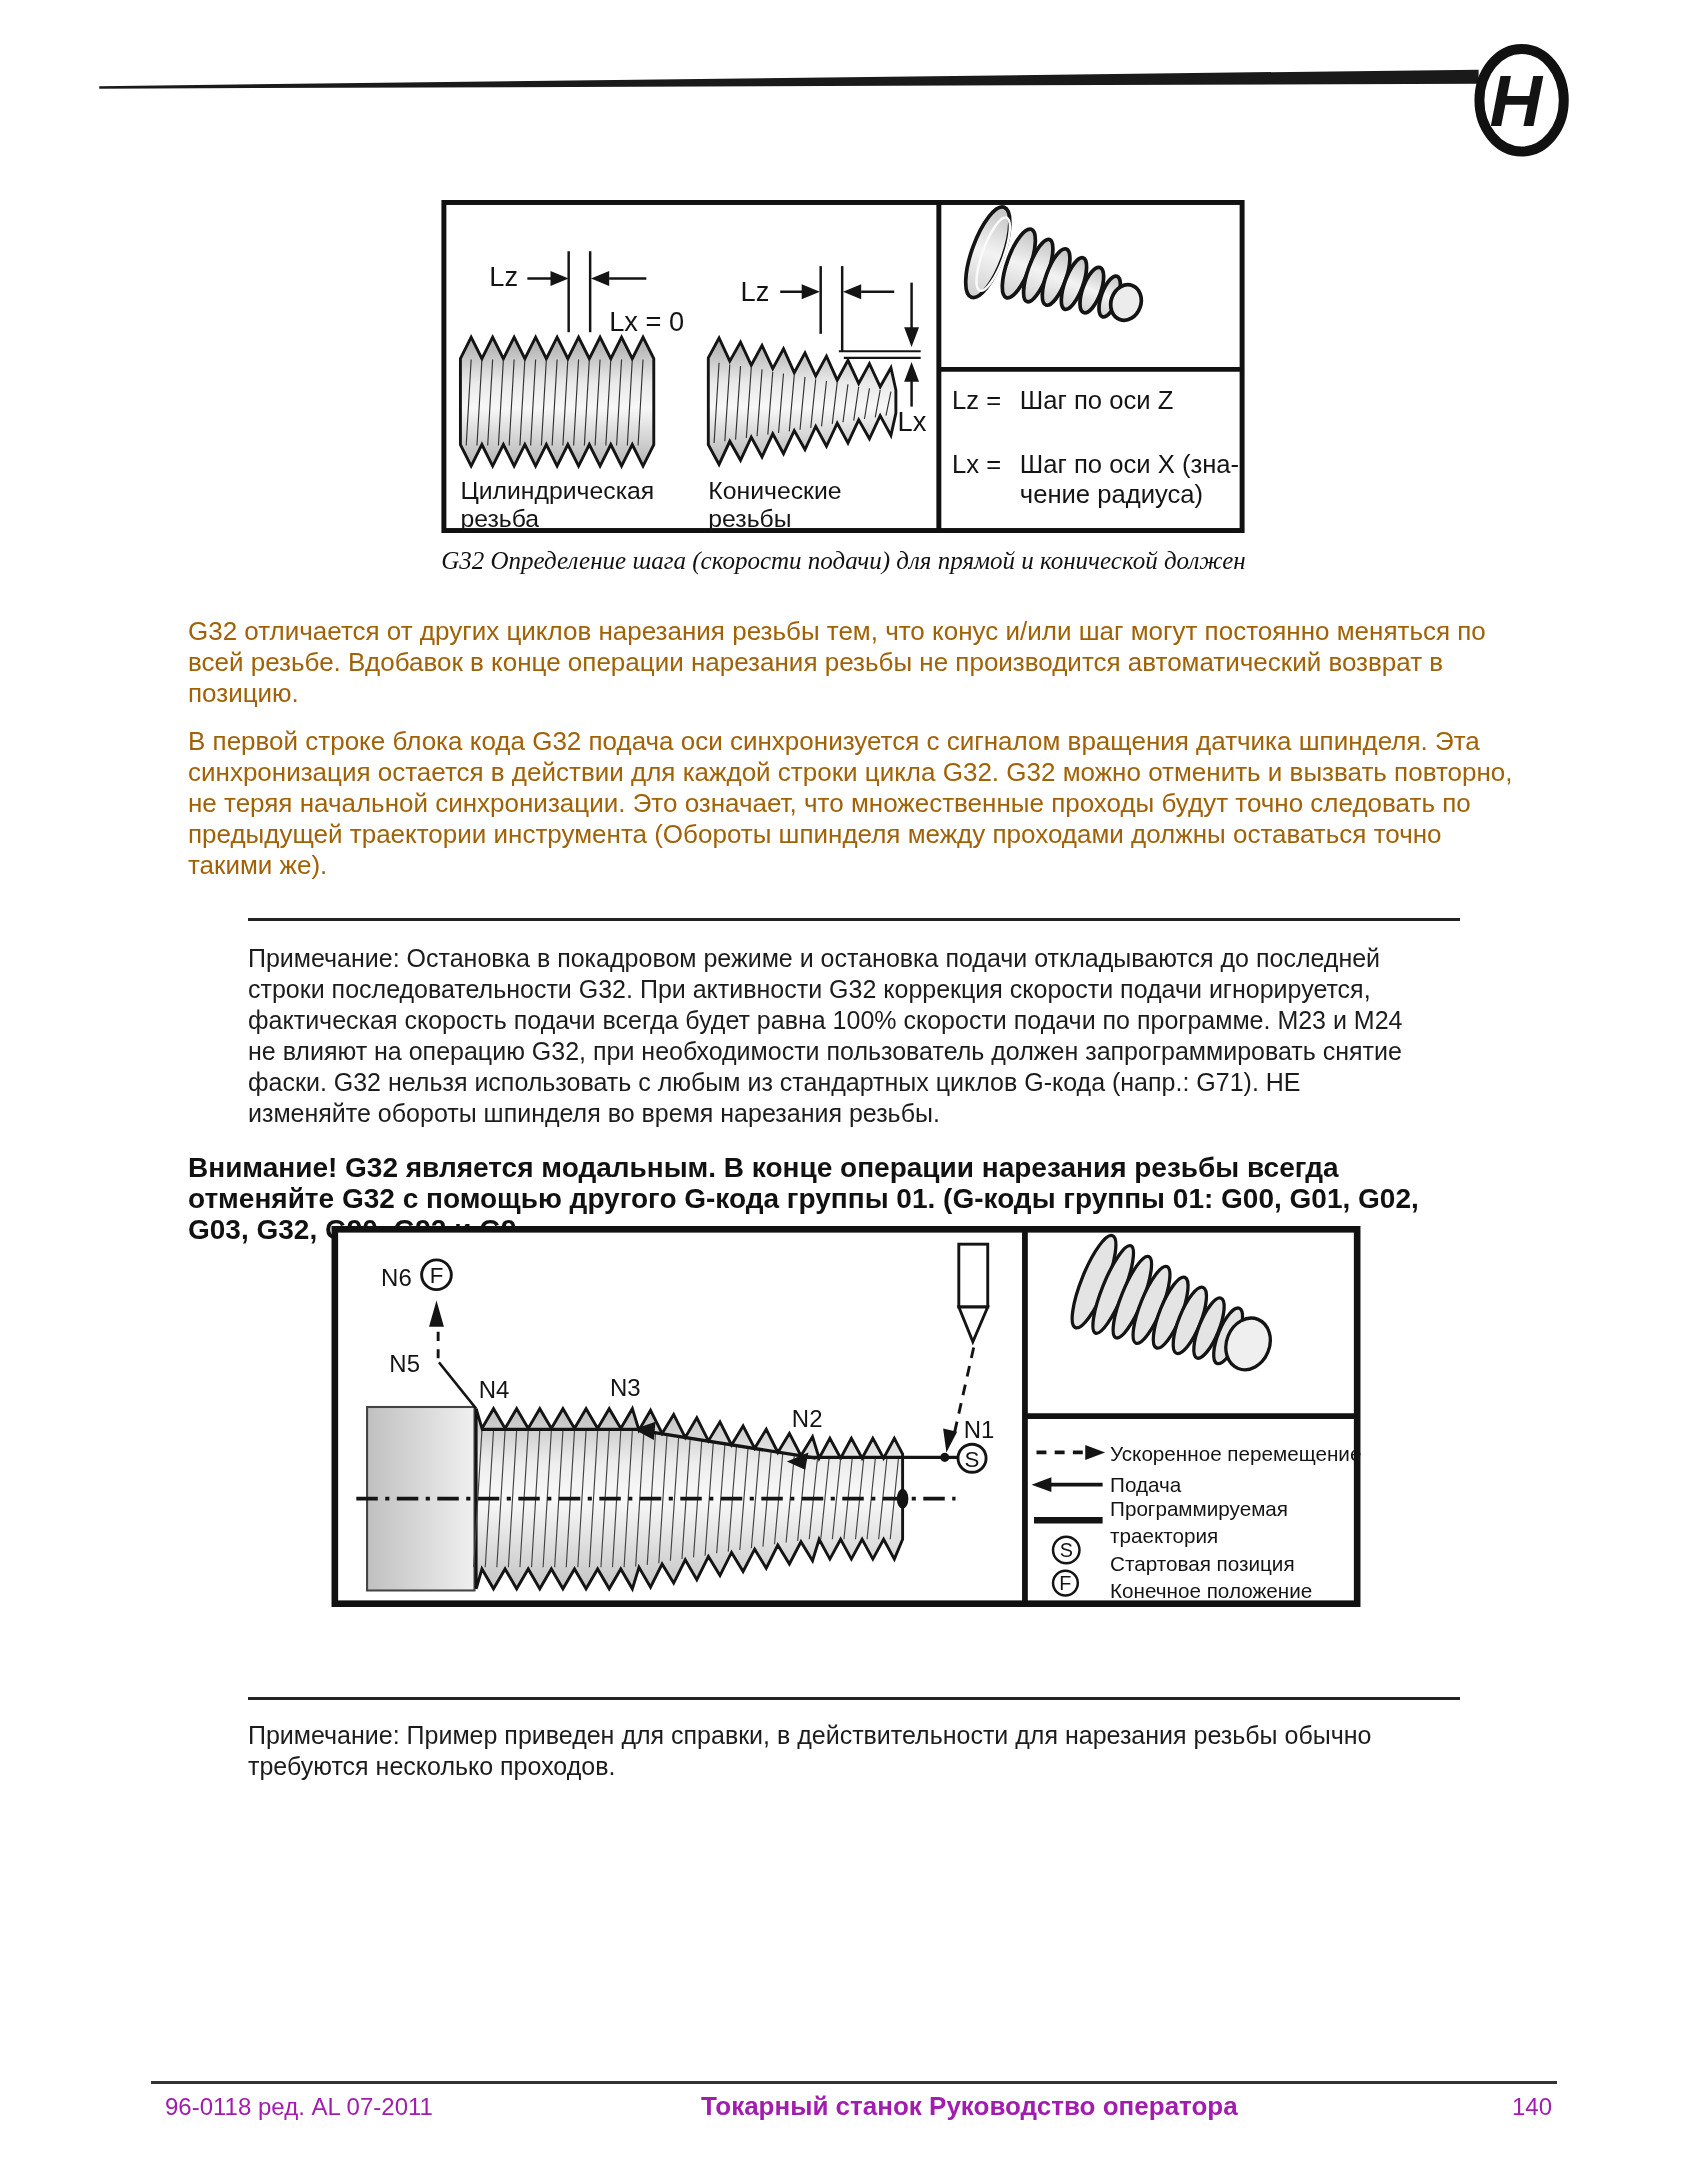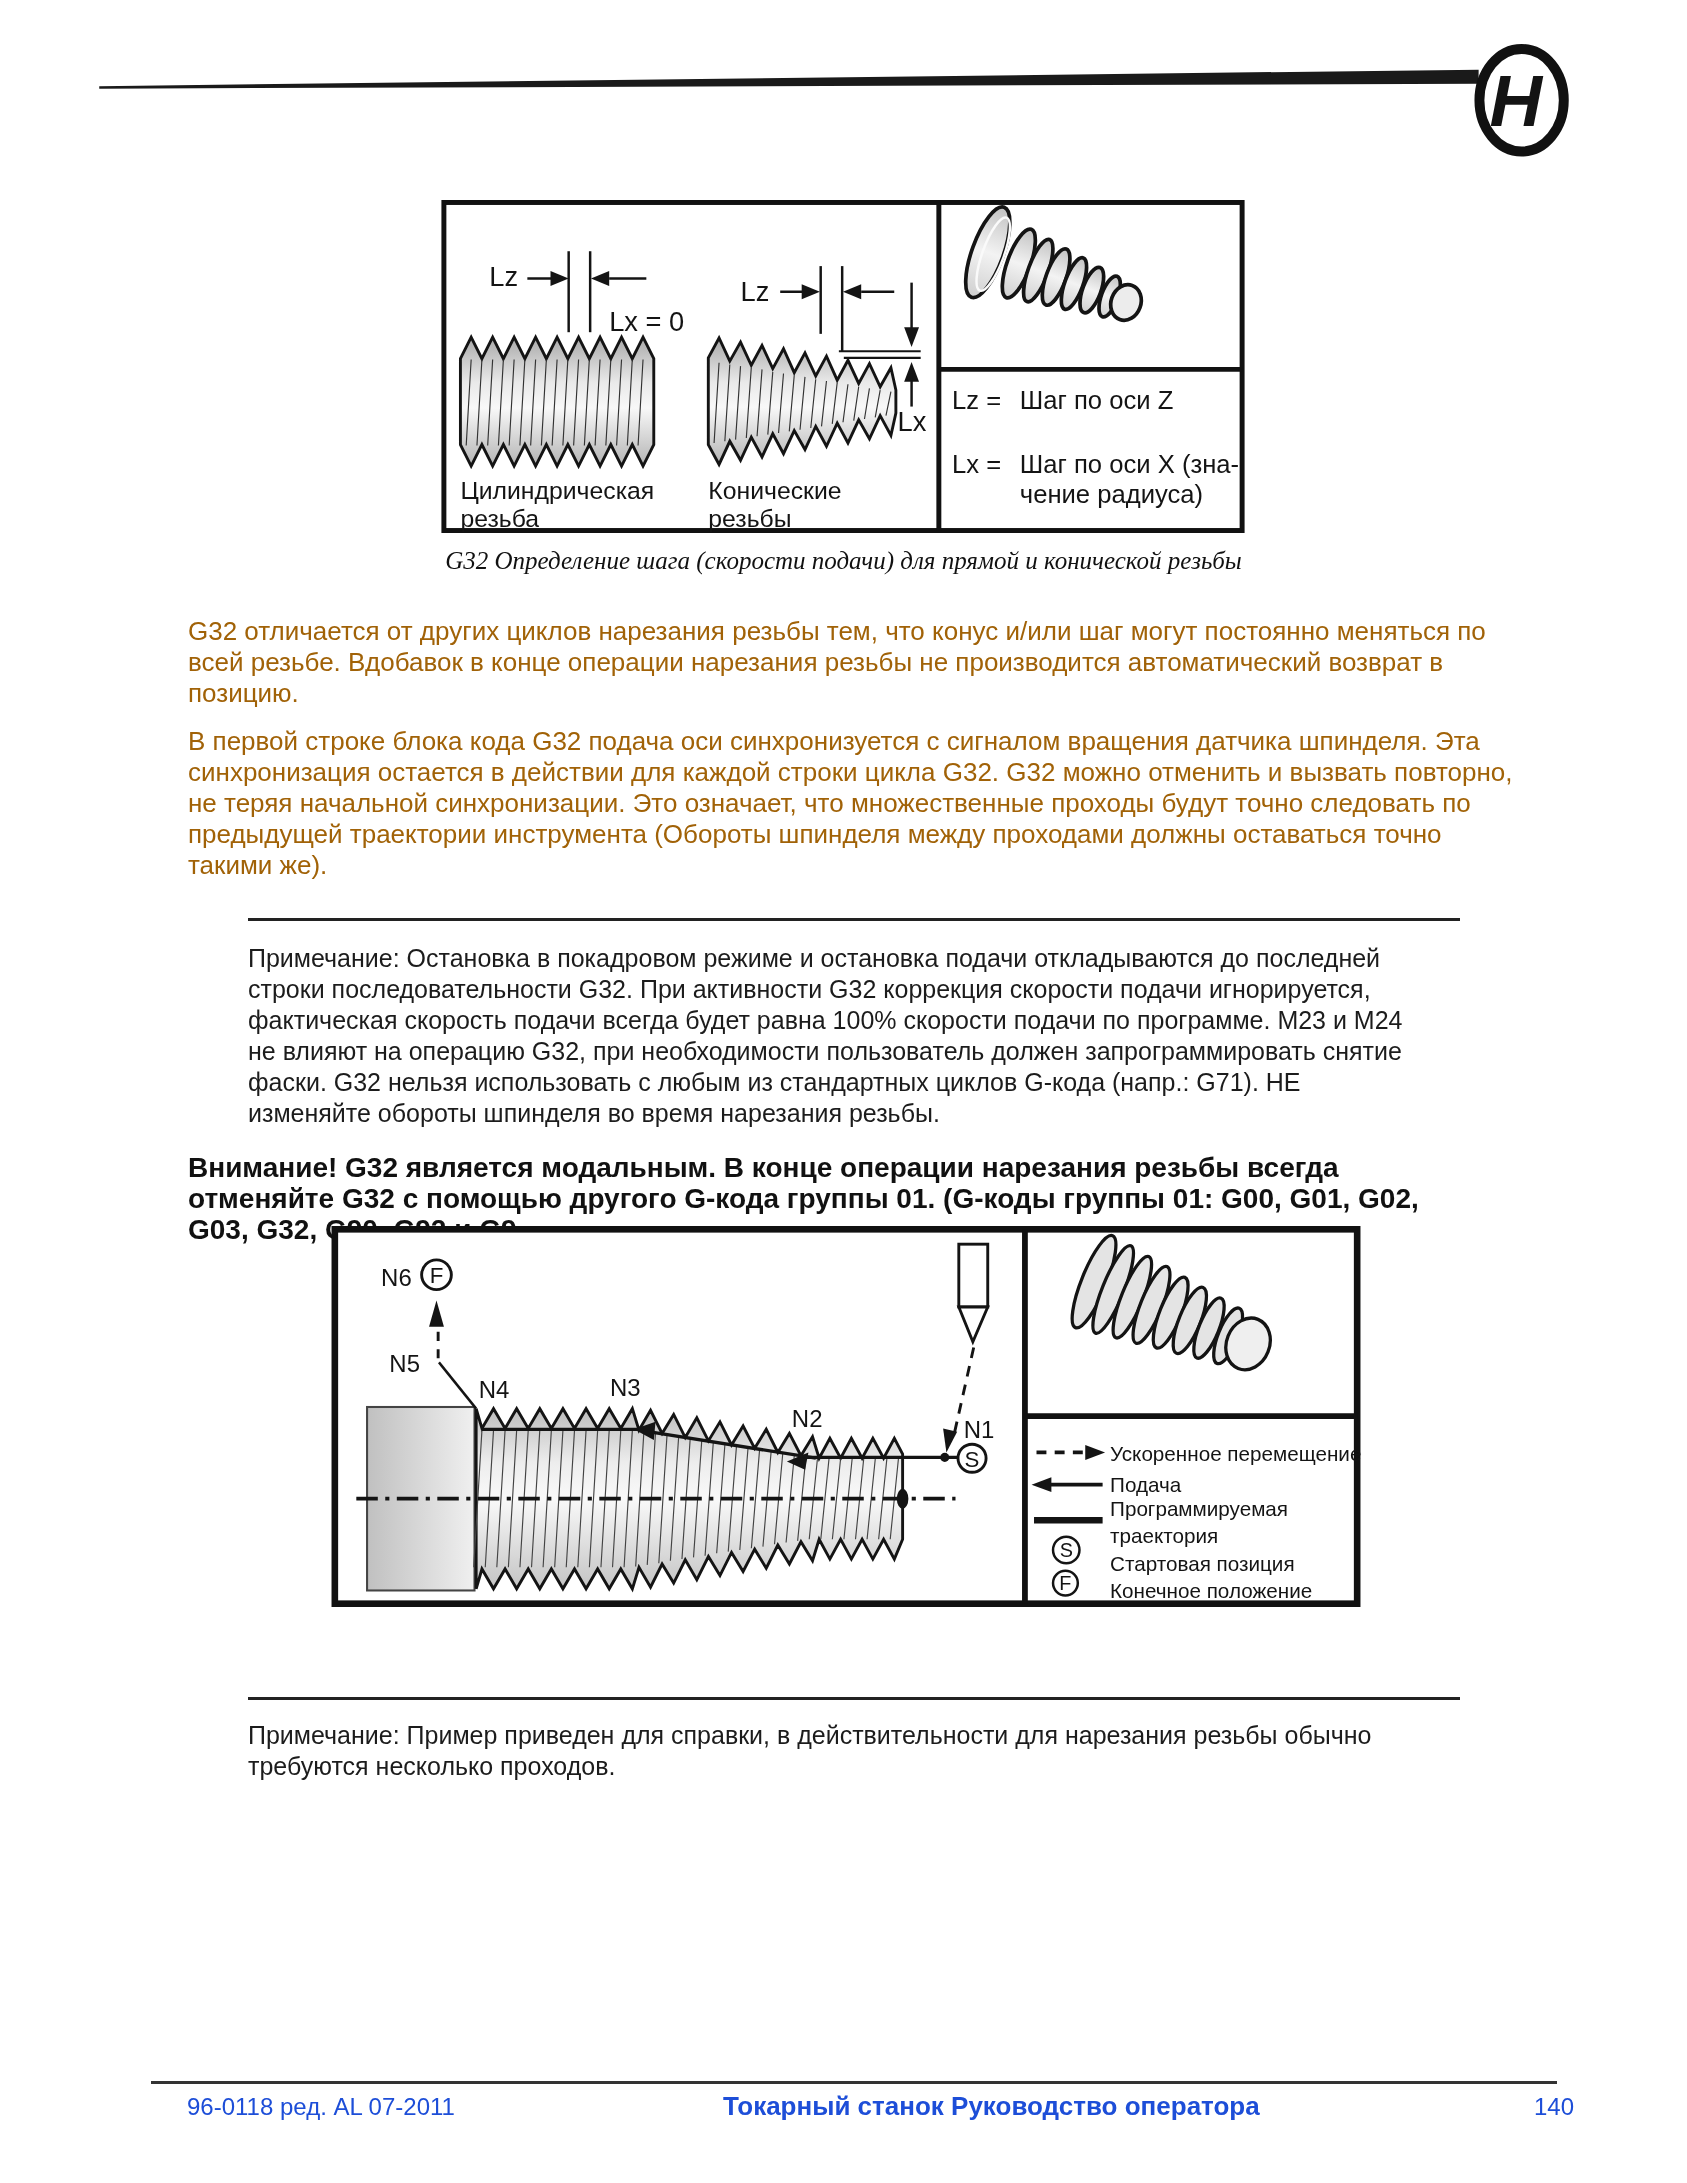--- a/index.html
+++ b/index.html
@@ -5,21 +5,21 @@
   html,body{margin:0;padding:0;background:#fff;}
   #page{position:relative;width:1687px;height:2183px;background:#ffffff;overflow:hidden;
         font-family:"Liberation Sans",sans-serif;color:#1a1a1a;}
   .abs{position:absolute;}
   .body-text{font-size:26px;line-height:31px;color:#a16207;}
   .note-text{font-size:25px;line-height:31px;color:#1c1c1c;}
   .warn-text{font-size:28px;line-height:31px;font-weight:bold;color:#111;}
   .caption{font-family:"Liberation Serif",serif;font-style:italic;font-size:25px;color:#111;text-align:center;}
   .hrule{background:#222;height:3.3px;}
   .footer-rule{background:#333;height:2.5px;}
-  .footer-text{font-size:24px;color:#1d4ed8;margin-left:22px;}
+  .footer-text{font-size:24px;color:#a21caf;}
   svg text{font-family:"Liberation Sans",sans-serif;fill:#141414;}
 </style>
 </head>
 <body>
 
 <div id="page">
 
   <svg class="abs" style="left:0;top:0" width="1687" height="174" viewBox="0 0 2040 210">
     <polygon points="120,104 1788,84 1788,101 120,107" fill="#1a1a1a"></polygon>
     <ellipse cx="1840" cy="121" rx="51" ry="62" fill="#ffffff" stroke="#111" stroke-width="12"></ellipse>
@@ -102,21 +102,21 @@
       <ellipse cx="838" cy="70" rx="18" ry="22" fill="#ececec"></ellipse>
     </g>
 
     <text x="618" y="253" font-size="31">Lz =</text>
     <text x="700" y="253" font-size="31">Шаг по оси Z</text>
     <text x="618" y="331" font-size="31">Lx =</text>
     <text x="700" y="331" font-size="31">Шаг по оси X (зна-</text>
     <text x="700" y="367" font-size="31">чение радиуса)</text>
   </svg>
 
-  <div class="abs caption" style="left:0;top:547px;width:1687px">G32 Определение шага (скорости подачи) для прямой и конической резьбы</div>
+  <div class="abs caption" style="left:0;top:547px;width:1687px">G32 Определение шага (скорости подачи) для прямой и конической должен</div>
 
   <div class="abs body-text" style="left:188px;top:616px;width:1327px">G32 отличается от других циклов нарезания резьбы тем, что конус и/или шаг могут постоянно меняться по всей резьбе. Вдобавок в конце операции нарезания резьбы не производится автоматический возврат в позицию.</div>
   <div class="abs body-text" style="left:188px;top:726px;width:1327px">В первой строке блока кода G32 подача оси синхронизуется с сигналом вращения датчика шпинделя. Эта синхронизация остается в действии для каждой строки цикла G32. G32 можно отменить и вызвать повторно, не теряя начальной синхронизации. Это означает, что множественные проходы будут точно следовать по предыдущей траектории инструмента (Обороты шпинделя между проходами должны оставаться точно такими же).</div>
 
   <div class="abs hrule" style="left:248px;top:918px;width:1212px"></div>
   <div class="abs note-text" style="left:248px;top:943px;width:1158px">Примечание: Остановка в покадровом режиме и остановка подачи откладываются до последней строки последовательности G32. При активности G32 коррекция скорости подачи игнорируется, фактическая скорость подачи всегда будет равна 100% скорости подачи по программе. M23 и M24 не влияют на операцию G32, при необходимости пользователь должен запрограммировать снятие фаски. G32 нельзя использовать с любым из стандартных циклов G-кода (напр.: G71). НЕ изменяйте обороты шпинделя во время нарезания резьбы.</div>
 
   <div class="abs warn-text" style="left:188px;top:1152px;width:1265px">Внимание! G32 является модальным. В конце операции нарезания резьбы всегда отменяйте G32 с помощью другого G-кода группы 01. (G-коды группы 01: G00, G01, G02, G03, G32, G90, G92 и G9</div>
 
   <svg class="abs" style="left:331px;top:1226px" width="1030" height="381" viewBox="0 0 1245 461">

